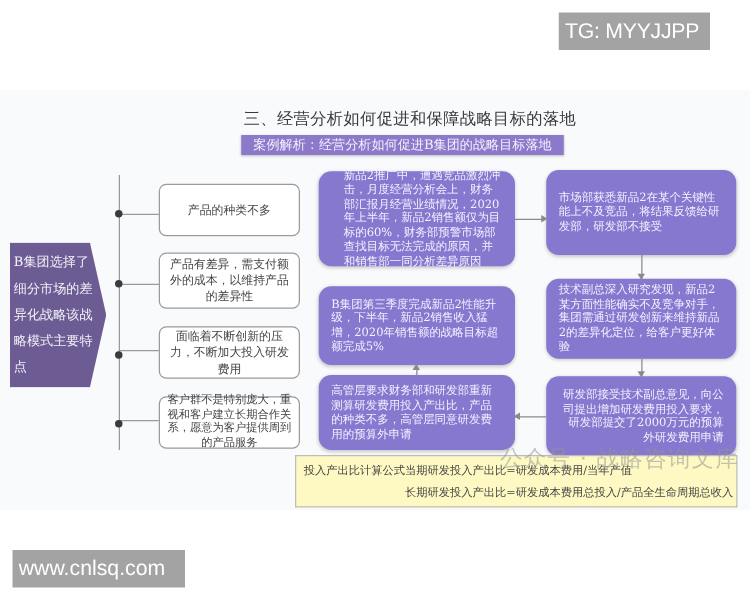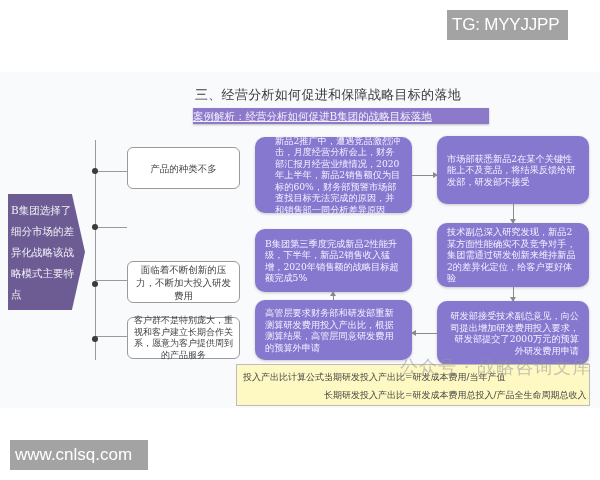--- a/index.html
+++ b/index.html
@@ -20,23 +20,23 @@
   .slide {
     position: absolute; left: 0; top: 72px; width: 600px; height: 336px;
     background: #f9fafc;
   }
 
   .slide-title {
     position: absolute; left: 195px; top: 14px; width: 240px;
     font-size: 13px; color: #3a3a3a; white-space: nowrap; letter-spacing: 0.3px;
   }
   .subtitle-bar {
-    position: absolute; left: 193px; top: 36px; width: 296px; height: 16px;
+    position: absolute; left: 193px; top: 36px; width: 258px; height: 16px;
     background: #8c79c9; color: #f3efff; font-size: 10.5px; line-height: 16px;
-    white-space: nowrap; box-shadow: 0 1px 2px rgba(0,0,0,0.25); text-decoration: underline;
+    text-align: center; white-space: nowrap; box-shadow: 0 1px 2px rgba(0,0,0,0.25);
   }
 
   .pentagon {
     position: absolute; left: 8px; top: 122px; width: 77px; height: 116px;
     background: #6c5c93;
     clip-path: polygon(0 0, 83% 0, 100% 50%, 83% 100%, 0 100%);
   }
   .pentagon-text {
     position: absolute; left: 11px; top: 128px; width: 68px;
     color: #f2f0f8; font-size: 10.5px; line-height: 21px;
@@ -112,35 +112,38 @@
   <div class="hline" style="left:95px; top:155px; width:32px;"></div>
   <div class="dot" style="left:92px; top:152px;"></div>
   <div class="hline" style="left:95px; top:208px; width:32px;"></div>
   <div class="dot" style="left:92px; top:209px;"></div>
   <div class="hline" style="left:95px; top:264px; width:32px;"></div>
   <div class="dot" style="left:92px; top:264px;"></div>
 
   <div class="white-box" style="left:127px; top:75px; width:113px; height:42px;">
     <span>产品的种类不多</span>
   </div>
+  <div class="white-box" style="left:127px; top:130px; width:113px; height:45px;">
+    <span>产品有差异，需支付额外的成本，以维持产品的差异性</span>
+  </div>
   <div class="white-box" style="left:127px; top:189px; width:113px; height:42px;">
     <span>面临着不断创新的压力，不断加大投入研发费用</span>
   </div>
   <div class="white-box" style="left:127px; top:245px; width:113px; height:42px; font-size:9px; line-height:11.5px;">
     <span>客户群不是特别庞大，重视和客户建立长期合作关系，愿意为客户提供周到的产品服务</span>
   </div>
 
   <div class="purple-box" style="left:255px; top:65px; width:157px; height:76px;padding-left:20px;">
     <span>新品2推广中，遭遇竞品激烈冲击，月度经营分析会上，财务部汇报月经营业绩情况，2020年上半年，新品2销售额仅为目标的60%，财务部预警市场部查找目标无法完成的原因，并和销售部一同分析差异原因</span>
   </div>
   <div class="purple-box" style="left:255px; top:157px; width:157px; height:63px;">
     <span>B集团第三季度完成新品2性能升级，下半年，新品2销售收入猛增，2020年销售额的战略目标超额完成5%</span>
   </div>
   <div class="purple-box" style="left:255px; top:228px; width:157px; height:60px;">
-    <span>高管层要求财务部和研发部重新测算研发费用投入产出比，根据测算结果，高管层同意研发费用的预算外申请</span>
+    <span>高管层要求财务部和研发部重新测算研发费用投入产出比，产品的种类不多，高管层同意研发费用的预算外申请</span>
   </div>
 
   <div class="purple-box" style="left:437px; top:64px; width:152px; height:68px;">
     <span>市场部获悉新品2在某个关键性能上不及竞品，将结果反馈给研发部，研发部不接受</span>
   </div>
   <div class="purple-box" style="left:437px; top:151px; width:152px; height:64px;">
     <span>技术副总深入研究发现，新品2某方面性能确实不及竞争对手，集团需通过研发创新来维持新品2的差异化定位，给客户更好体验</span>
   </div>
   <div class="purple-box" style="left:437px; top:229px; width:152px; height:64px;text-align:right;">
     <span>研发部接受技术副总意见，向公司提出增加研发费用投入要求，研发部提交了2000万元的预算外研发费用申请</span>

